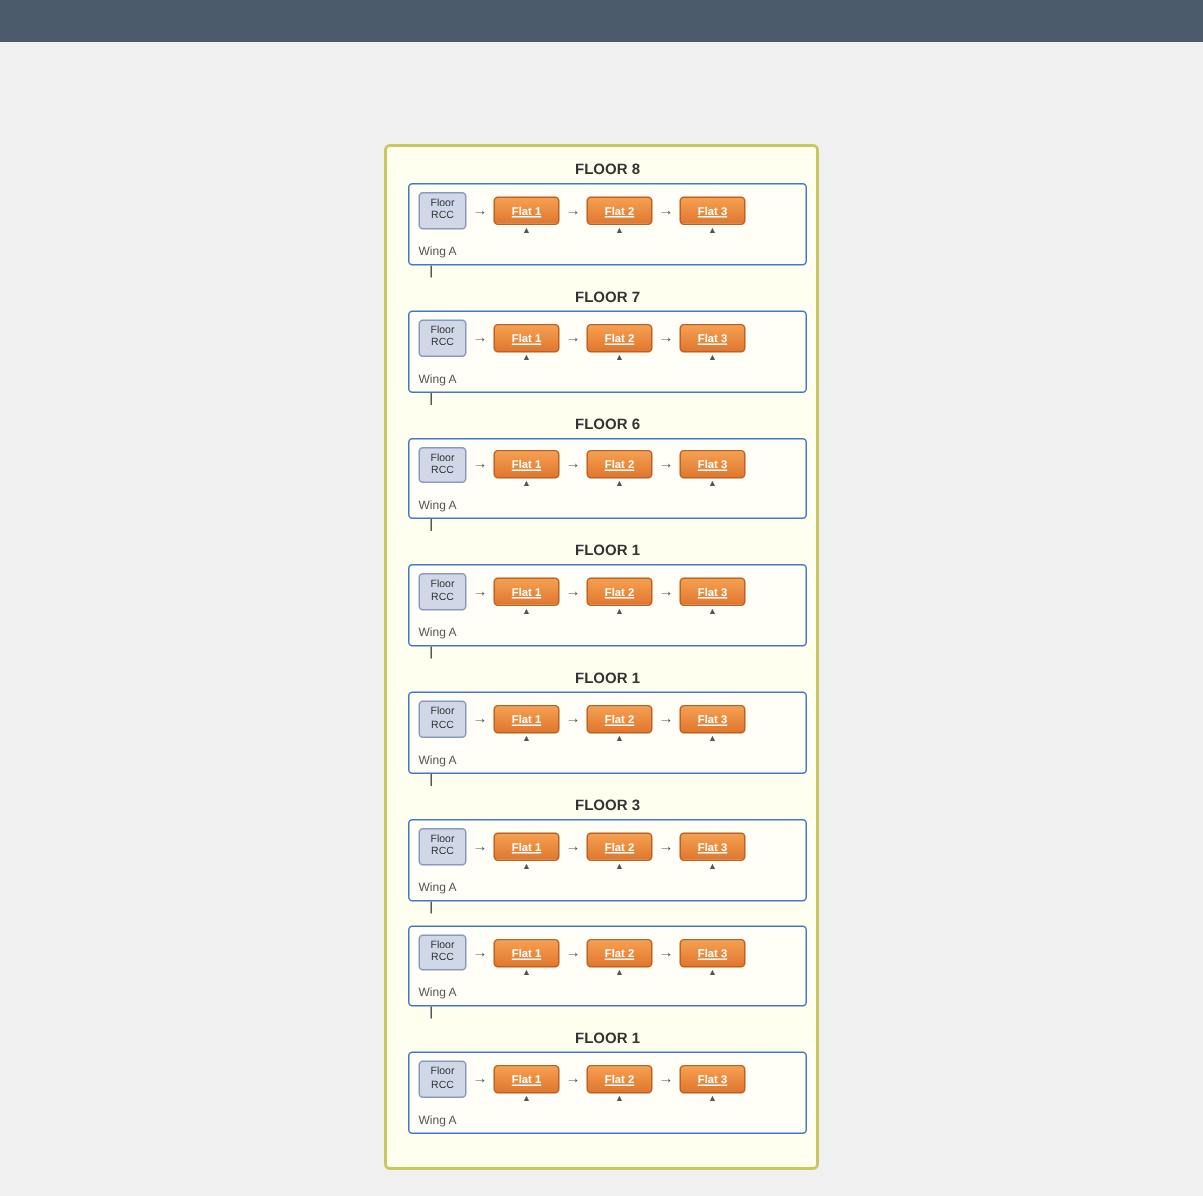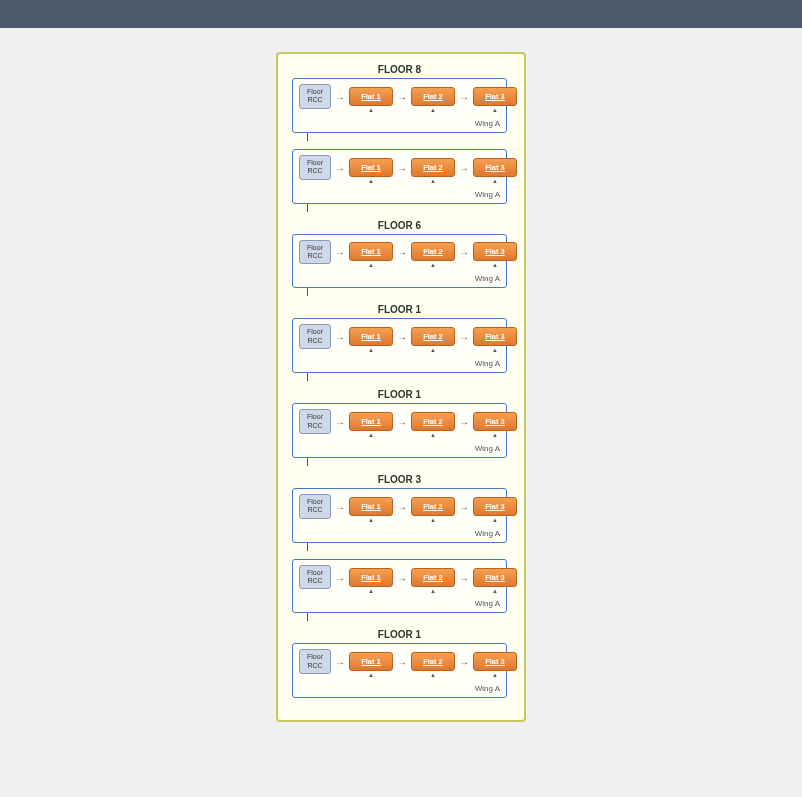--- a/index.html
+++ b/index.html
@@ -21,23 +21,24 @@
     .main-content {
       display: flex;
       justify-content: center;
       padding: 20px 10px;
     }
 
     .building-container {
       background: #fffff0;
       border: 2px solid #c8c860;
       border-radius: 4px;
-      padding: 10px 17px 14px 14px;
-      width: 250px;
+      padding: 10px 6px 14px 14px;
+      width: 290px;
       position: relative;
+      margin-top: 44px;
     }
 
     .wing-label-top {
       text-align: center;
       font-size: 10px;
       color: #333;
       margin-bottom: 4px;
     }
 
     .floor-section {
@@ -102,21 +103,21 @@
       content: '▲';
       font-size: 6px;
       position: absolute;
       bottom: -8px;
       left: 50%;
       transform: translateX(-50%);
       color: #555;
     }
 
     .wing-label-bottom {
-      text-align: right;
+      text-align: left;
       font-size: 8px;
       color: #555;
       margin-top: 10px;
     }
 
     .vertical-line {
       width: 1px;
       height: 8px;
       background: #555;
       margin-left: 15px;
@@ -143,20 +144,21 @@
               <span class="arrow-connector">→</span>
               <div class="flat-box">Flat 2</div>
               <span class="arrow-connector">→</span>
               <div class="flat-box">Flat 3</div>
             </div>
             <div class="wing-label-bottom">Wing A</div>
           </div>
           <div class="vertical-line"></div>
         </div>
         <div class="floor-section">
+          <div class="floor-label">FLOOR 7</div>
           <div class="floor-box">
             <div class="floor-row">
               <div class="rcc-box">Floor<br>RCC</div>
               <span class="arrow-connector">→</span>
               <div class="flat-box">Flat 1</div>
               <span class="arrow-connector">→</span>
               <div class="flat-box">Flat 2</div>
               <span class="arrow-connector">→</span>
               <div class="flat-box">Flat 3</div>
             </div>

